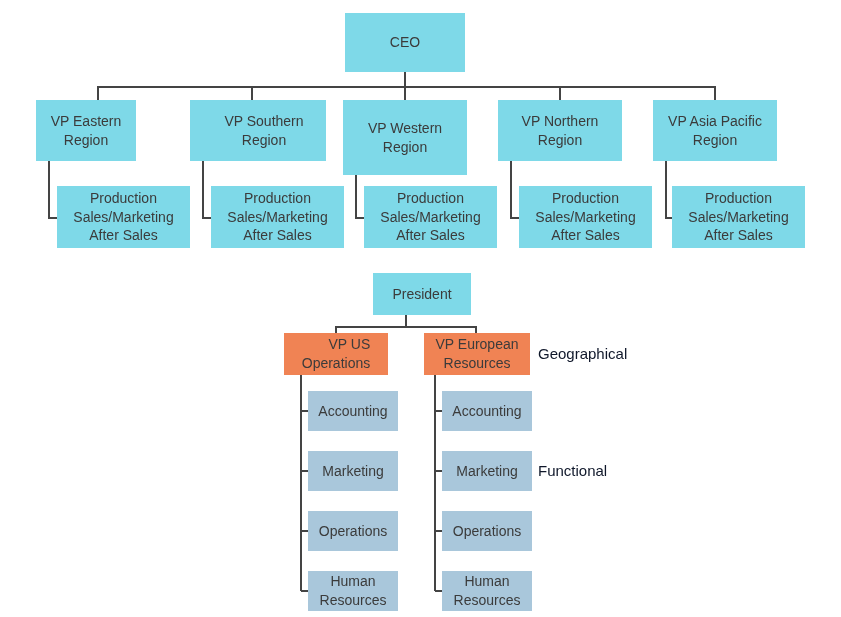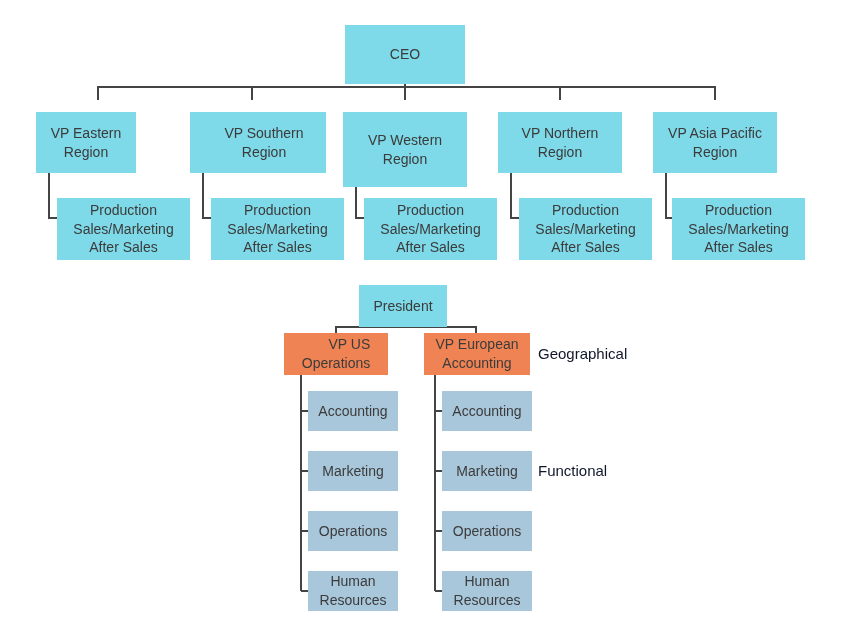--- a/index.html
+++ b/index.html
@@ -28,21 +28,21 @@
     position:absolute;
     display:flex;
     align-items:center;
     justify-content:center;
     text-align:center;
     white-space:pre-line;
     font-size:14px;
     line-height:1.35;
     color:var(--text);
   }
-  .cyan{background:var(--cyan);margin-top:12px;}
+  .cyan{background:var(--cyan);}
   .orange{background:var(--orange);}
   .slate{background:var(--slate);}
   .side-label{
     position:absolute;
     font-size:15px;
     color:#0f172a;
     white-space:nowrap;
   }
 </style>
 </head>
@@ -92,26 +92,26 @@
   <div class="node cyan" style="left:364px;top:186px;width:133px;height:62px;">Production
 Sales/Marketing
 After Sales</div>
   <div class="node cyan" style="left:519px;top:186px;width:133px;height:62px;">Production
 Sales/Marketing
 After Sales</div>
   <div class="node cyan" style="left:672px;top:186px;width:133px;height:62px;">Production
 Sales/Marketing
 After Sales</div>
 
-  <div class="node cyan" style="left:359px;top:273px;width:88px;height:42px;">President</div>
+  <div class="node cyan" style="left:373px;top:273px;width:98px;height:42px;">President</div>
 
   <div class="node orange" style="left:284px;top:333px;width:104px;height:42px;text-align:right;">VP US
 Operations</div>
   <div class="node orange" style="left:424px;top:333px;width:106px;height:42px;">VP European
-Accounting</div>
+Resources</div>
 
   <div class="side-label" style="left:538px;top:345px;">Geographical</div>
   <div class="side-label" style="left:538px;top:462px;">Functional</div>
 
   <div class="node slate" style="left:308px;top:391px;width:90px;height:40px;">Accounting</div>
   <div class="node slate" style="left:308px;top:451px;width:90px;height:40px;">Marketing</div>
   <div class="node slate" style="left:308px;top:511px;width:90px;height:40px;">Operations</div>
   <div class="node slate" style="left:308px;top:571px;width:90px;height:40px;">Human
 Resources</div>
 

